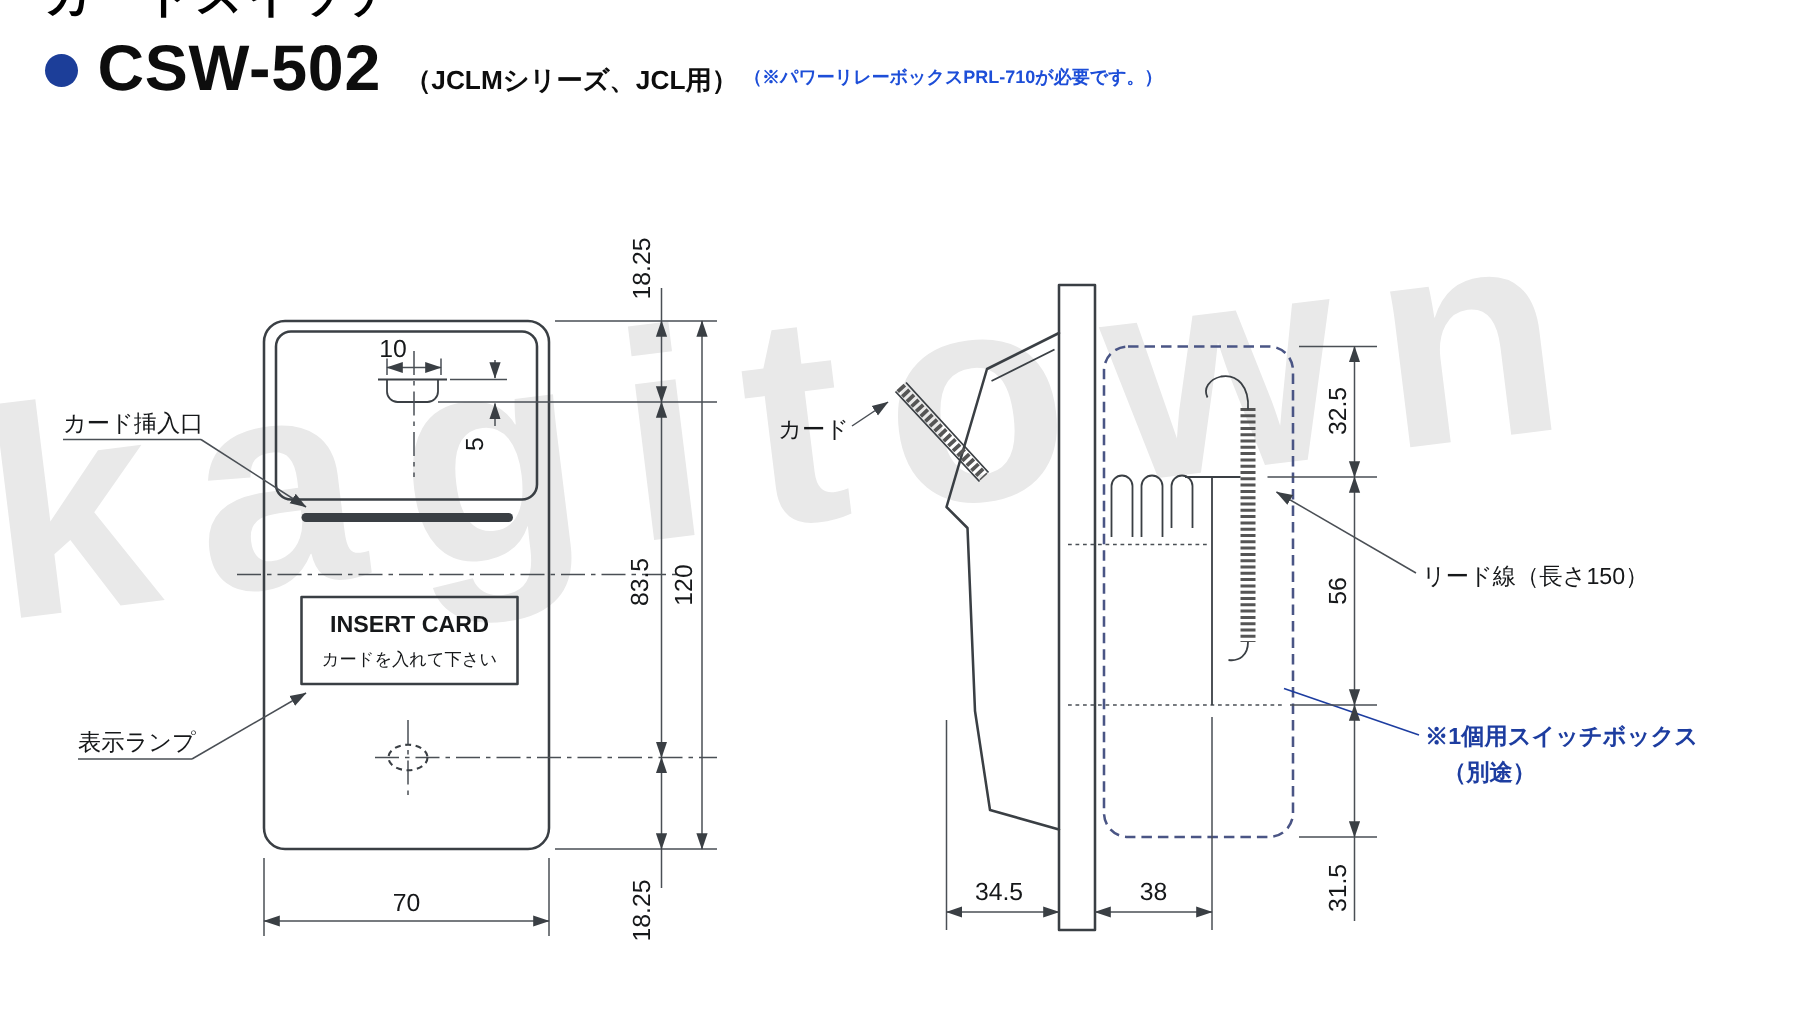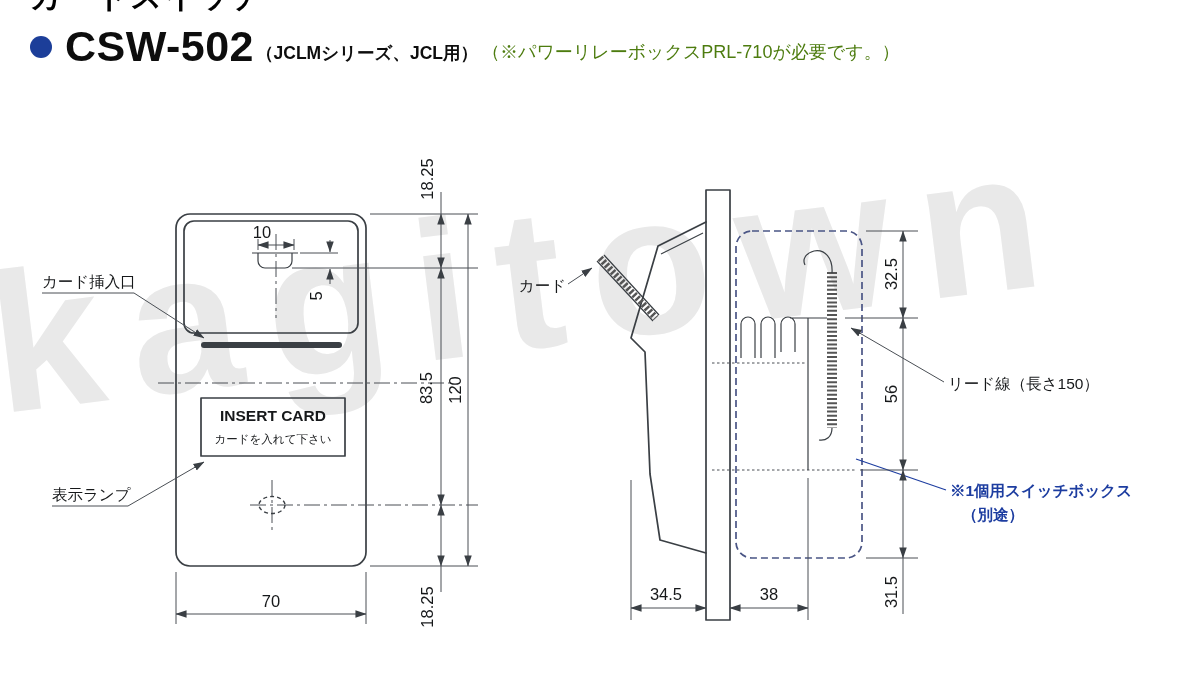--- a/index.html
+++ b/index.html
@@ -6,22 +6,22 @@
   html,body{width:1200px;height:675px;overflow:hidden;background:#fff;
     font-family:"Liberation Sans",sans-serif;position:relative}
   .watermark{position:absolute;left:-8px;top:232px;font-size:198px;font-weight:bold;
     letter-spacing:28px;color:#e9e9e9;transform:rotate(-7deg);transform-origin:0 50%;
     white-space:nowrap;user-select:none;z-index:0}
   .clipped-title{position:absolute;left:30px;top:-24px;font-size:31px;font-weight:bold;
     color:#000;letter-spacing:2px;z-index:2}
   .product-row{position:absolute;left:30px;top:22px;display:flex;align-items:center;z-index:2}
   .bullet{width:22px;height:22px;border-radius:50%;background:#1c3e99;margin-right:13px;flex:none}
   .code{font-size:43px;font-weight:bold;color:#0d0d0d;letter-spacing:.5px}
-  .series{font-size:17.5px;font-weight:bold;color:#0d0d0d;margin-left:2px;position:relative;top:6px}
-  .req{font-size:18px;font-weight:normal;color:#4d7c0f;margin-left:4px;position:relative;top:5px}
+  .series{font-size:17.5px;font-weight:bold;color:#0d0d0d;margin-left:16px;position:relative;top:6px}
+  .req{font-size:12px;font-weight:bold;color:#1d4ed8;margin-left:4px;position:relative;top:5px}
   svg.drawing{position:absolute;left:0;top:0;z-index:1}
   .ln{fill:none;stroke:#3a3f44;stroke-width:1.7;stroke-linejoin:round;stroke-linecap:round}
   .thin{fill:none;stroke:#3a3f44;stroke-width:1.2;stroke-linejoin:round}
   .ext{fill:none;stroke:#4a4f55;stroke-width:1}
   .dim{fill:none;stroke:#4a4f55;stroke-width:1}
   .cl{fill:none;stroke:#4a4f55;stroke-width:1;stroke-dasharray:16 4 3 4}
   .dot{fill:none;stroke:#4a4f55;stroke-width:1;stroke-dasharray:2.5 2.5}
   .dash{fill:none;stroke:#3a3f44;stroke-width:1.4;stroke-dasharray:4 3}
   .bluedash{fill:none;stroke:#4a5585;stroke-width:1.7;stroke-dasharray:7 4}
   .hatch{fill:none;stroke:#555;stroke-width:6.5;stroke-dasharray:2.5 2}

